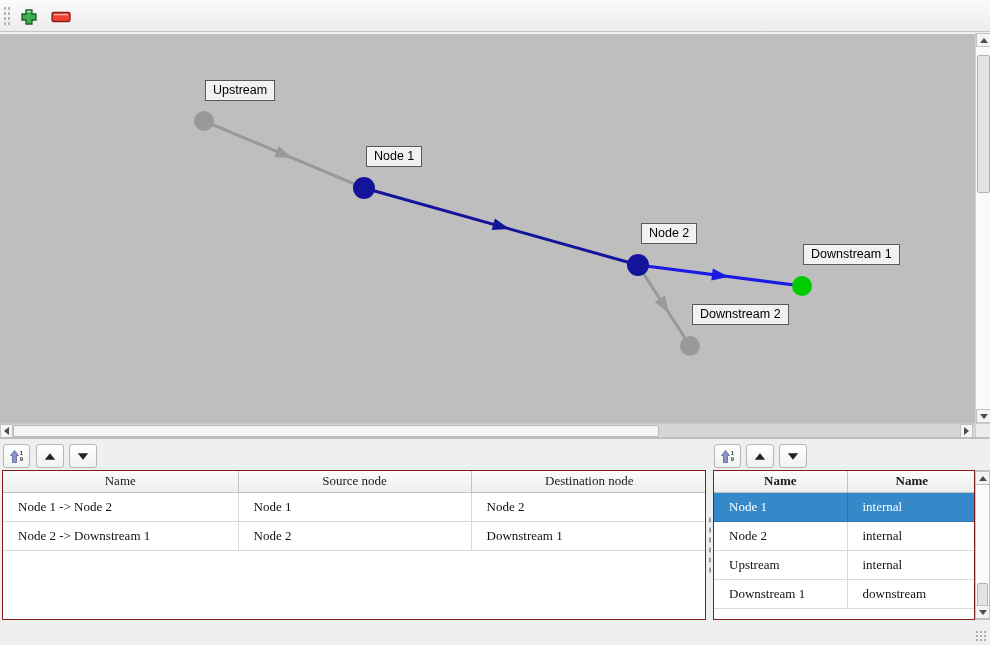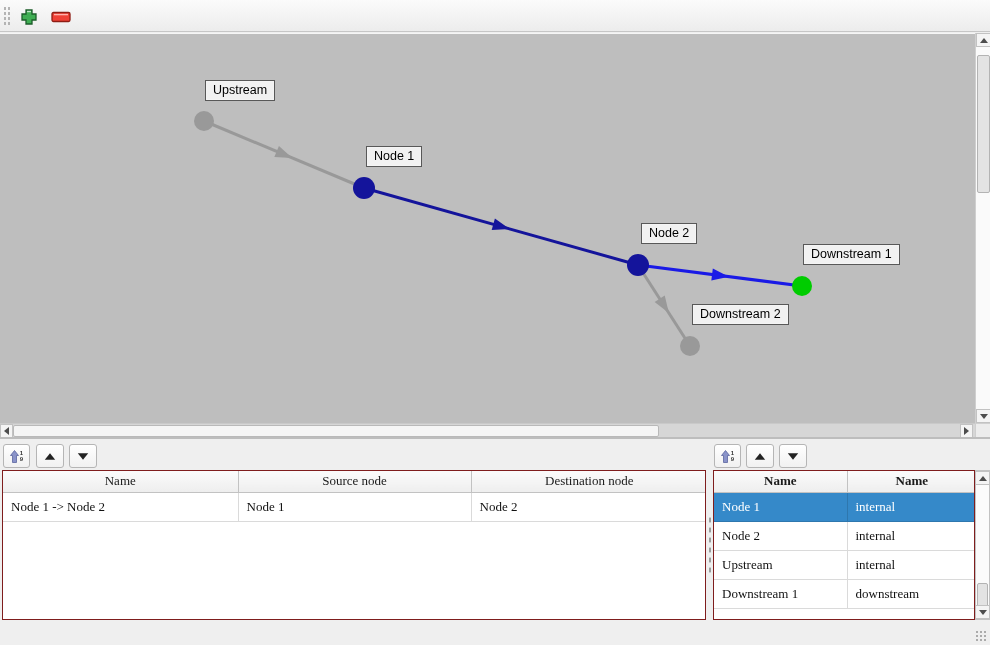--- a/index.html
+++ b/index.html
@@ -52,21 +52,21 @@
   .sort-nums { display:flex; flex-direction:column; font-size:6px; line-height:6px; color:#333; font-weight:bold; }
 
   
   .tbl-wrap { position:absolute; top:470px; height:150px; background:#ffffff; border:1px solid #7f1d1d; overflow:hidden;font-family:Liberation Serif, serif; }
   #edge-table-wrap { left:2px; width:704px; }
   #node-table-wrap { left:713px; width:262px; }
   table.data { border-collapse:collapse; table-layout:fixed; width:100%; font-size:13px; }
   table.data th { height:21px; font-weight:normal; text-align:center;
     background:linear-gradient(#fbfbfb,#eeeeee); border:1px solid #c2c2c2; border-top:none; color:#1a1a1a; }
   table.data th:first-child { border-left:none; } table.data th:last-child { border-right:none;margin-top:48px; }
-  table.data td { height:29px; padding:0 4px 0 8px; border:1px solid #dadada; color:#111; overflow:hidden; white-space:nowrap; }
+  table.data td { height:29px; padding:0 4px 0 15px; border:1px solid #dadada; color:#111; overflow:hidden; white-space:nowrap; }
   table.data td:first-child { border-left:none; } table.data td:last-child { border-right:none; }
   table.data tr:first-child td { border-top:none; }
   #node-table-wrap th { font-weight:bold; }
   tr.selected td { background:#3589c9; color:#ffffff; border-color:#2e77ae; }
 
   
   #t-scroll { position:absolute; left:975px; top:470px; width:15px; height:150px; background:#fbfbfb; border:1px solid #c2c2c2; }
   #t-scroll .sb-btn { left:0; width:13px; height:14px; border-left:none; border-right:none; }
   #t-thumb { position:absolute; left:1px; top:112px; width:11px; height:24px; background:#e3e3e3; border:1px solid #b3b3b3; border-radius:2px; }
 
@@ -192,20 +192,25 @@
             <th>Source node</th>
             <th>Destination node</th>
           </tr>
         </thead>
       <tbody>
           <tr>
             <td>Node 1 -&gt; Node 2</td>
             <td>Node 1</td>
             <td>Node 2</td>
           </tr>
+          <tr>
+            <td>Node 2 -&gt; Downstream 1</td>
+            <td>Node 2</td>
+            <td>Downstream 1</td>
+          </tr>
         </tbody>
     </table>
   </div>
 
   <div id="v-splitter">
       <div class="dots"></div>
     </div>
 
   <div class="tbl-wrap" id="node-table-wrap">
     <table class="data" id="node-table">

